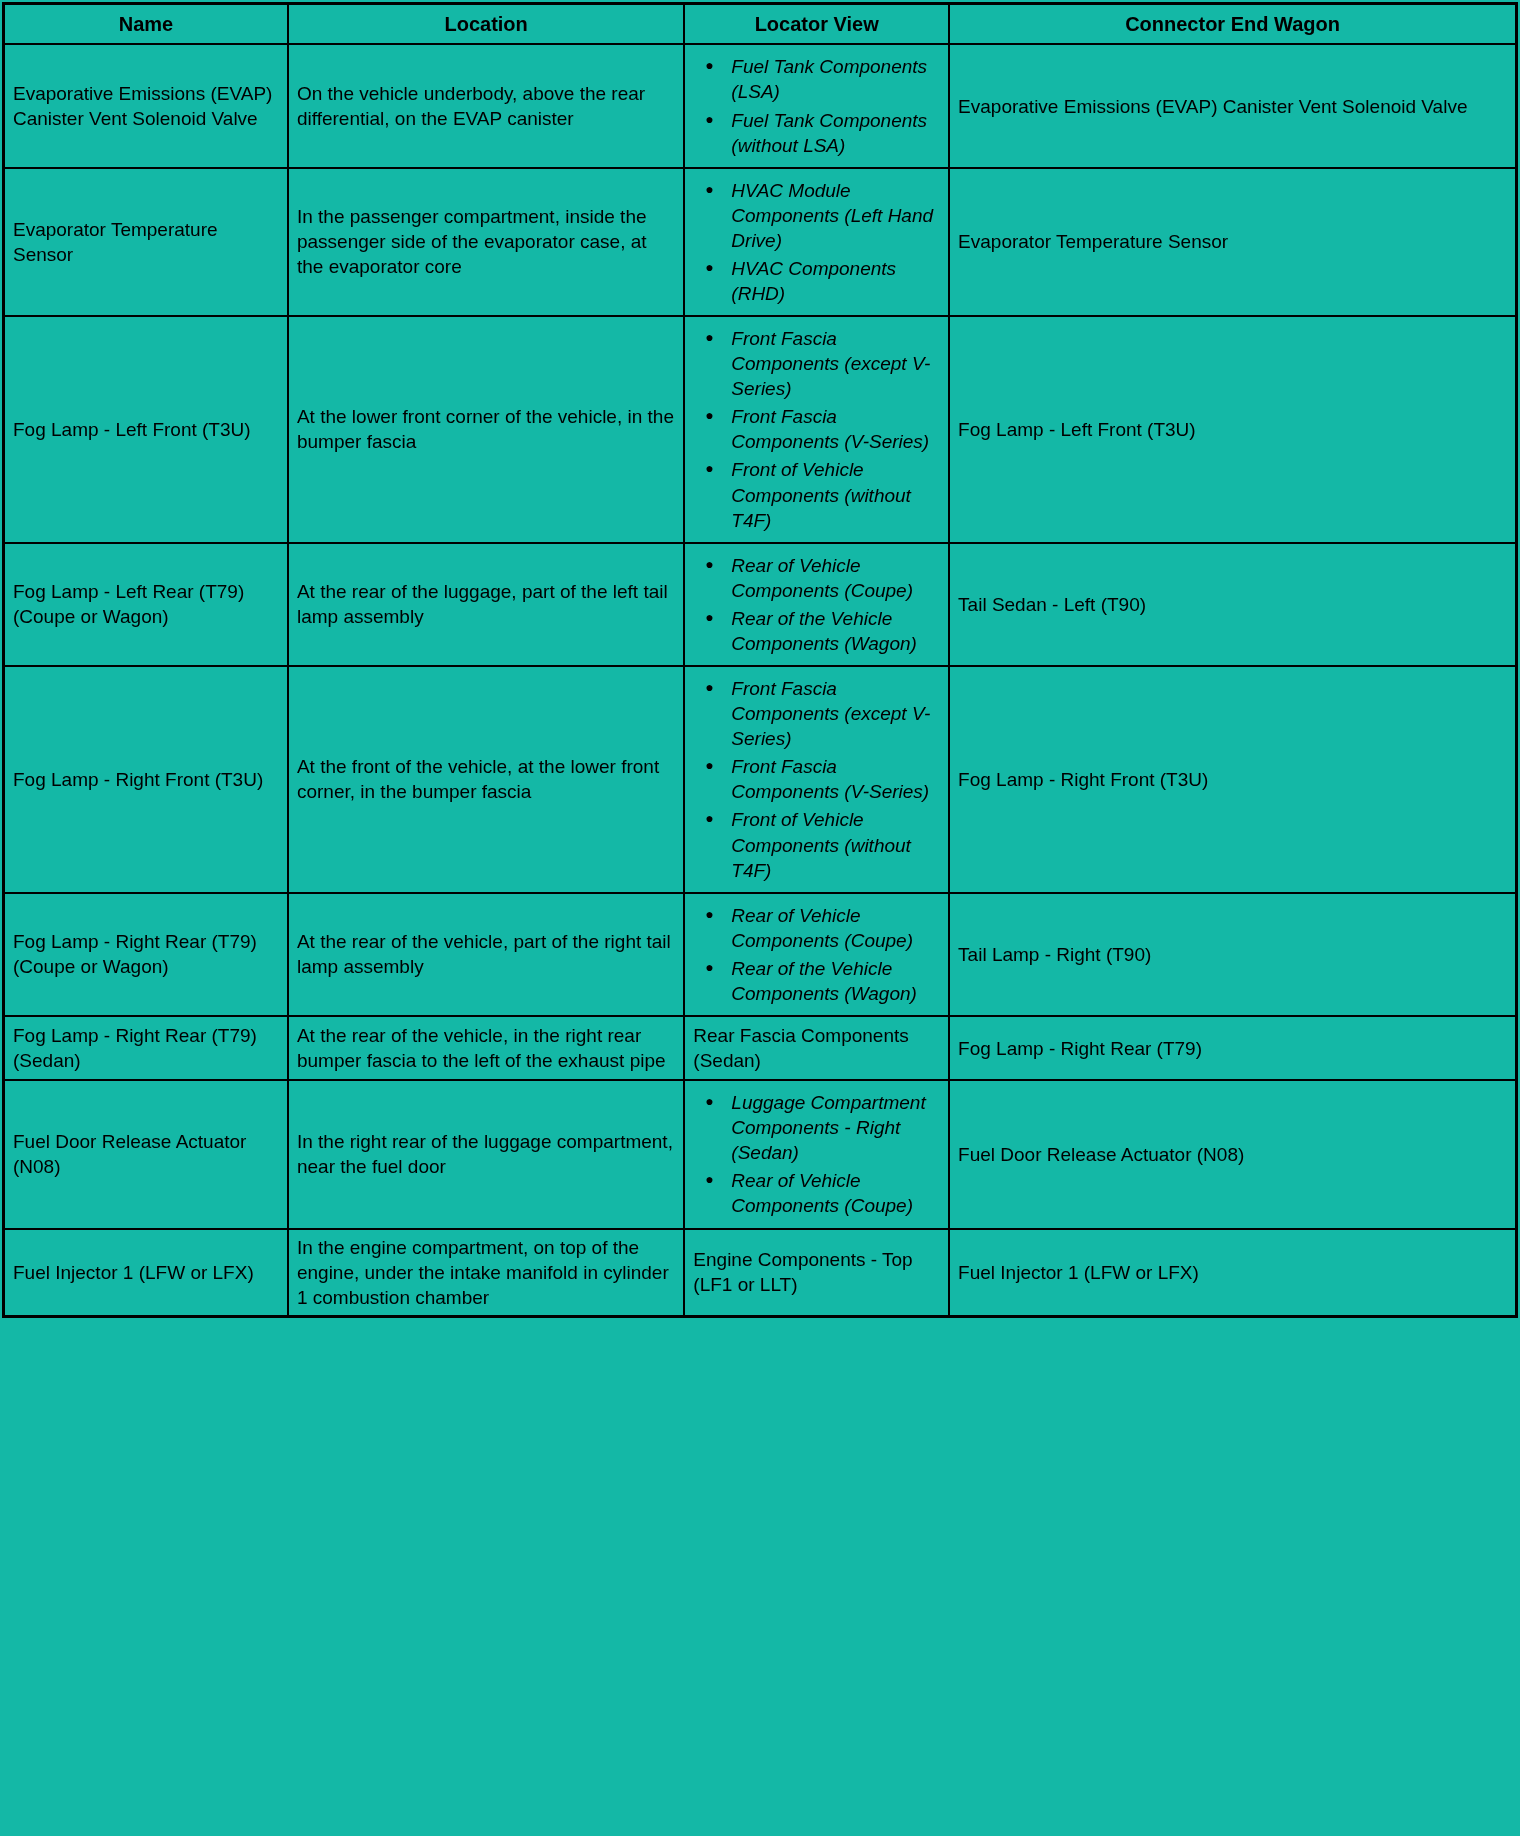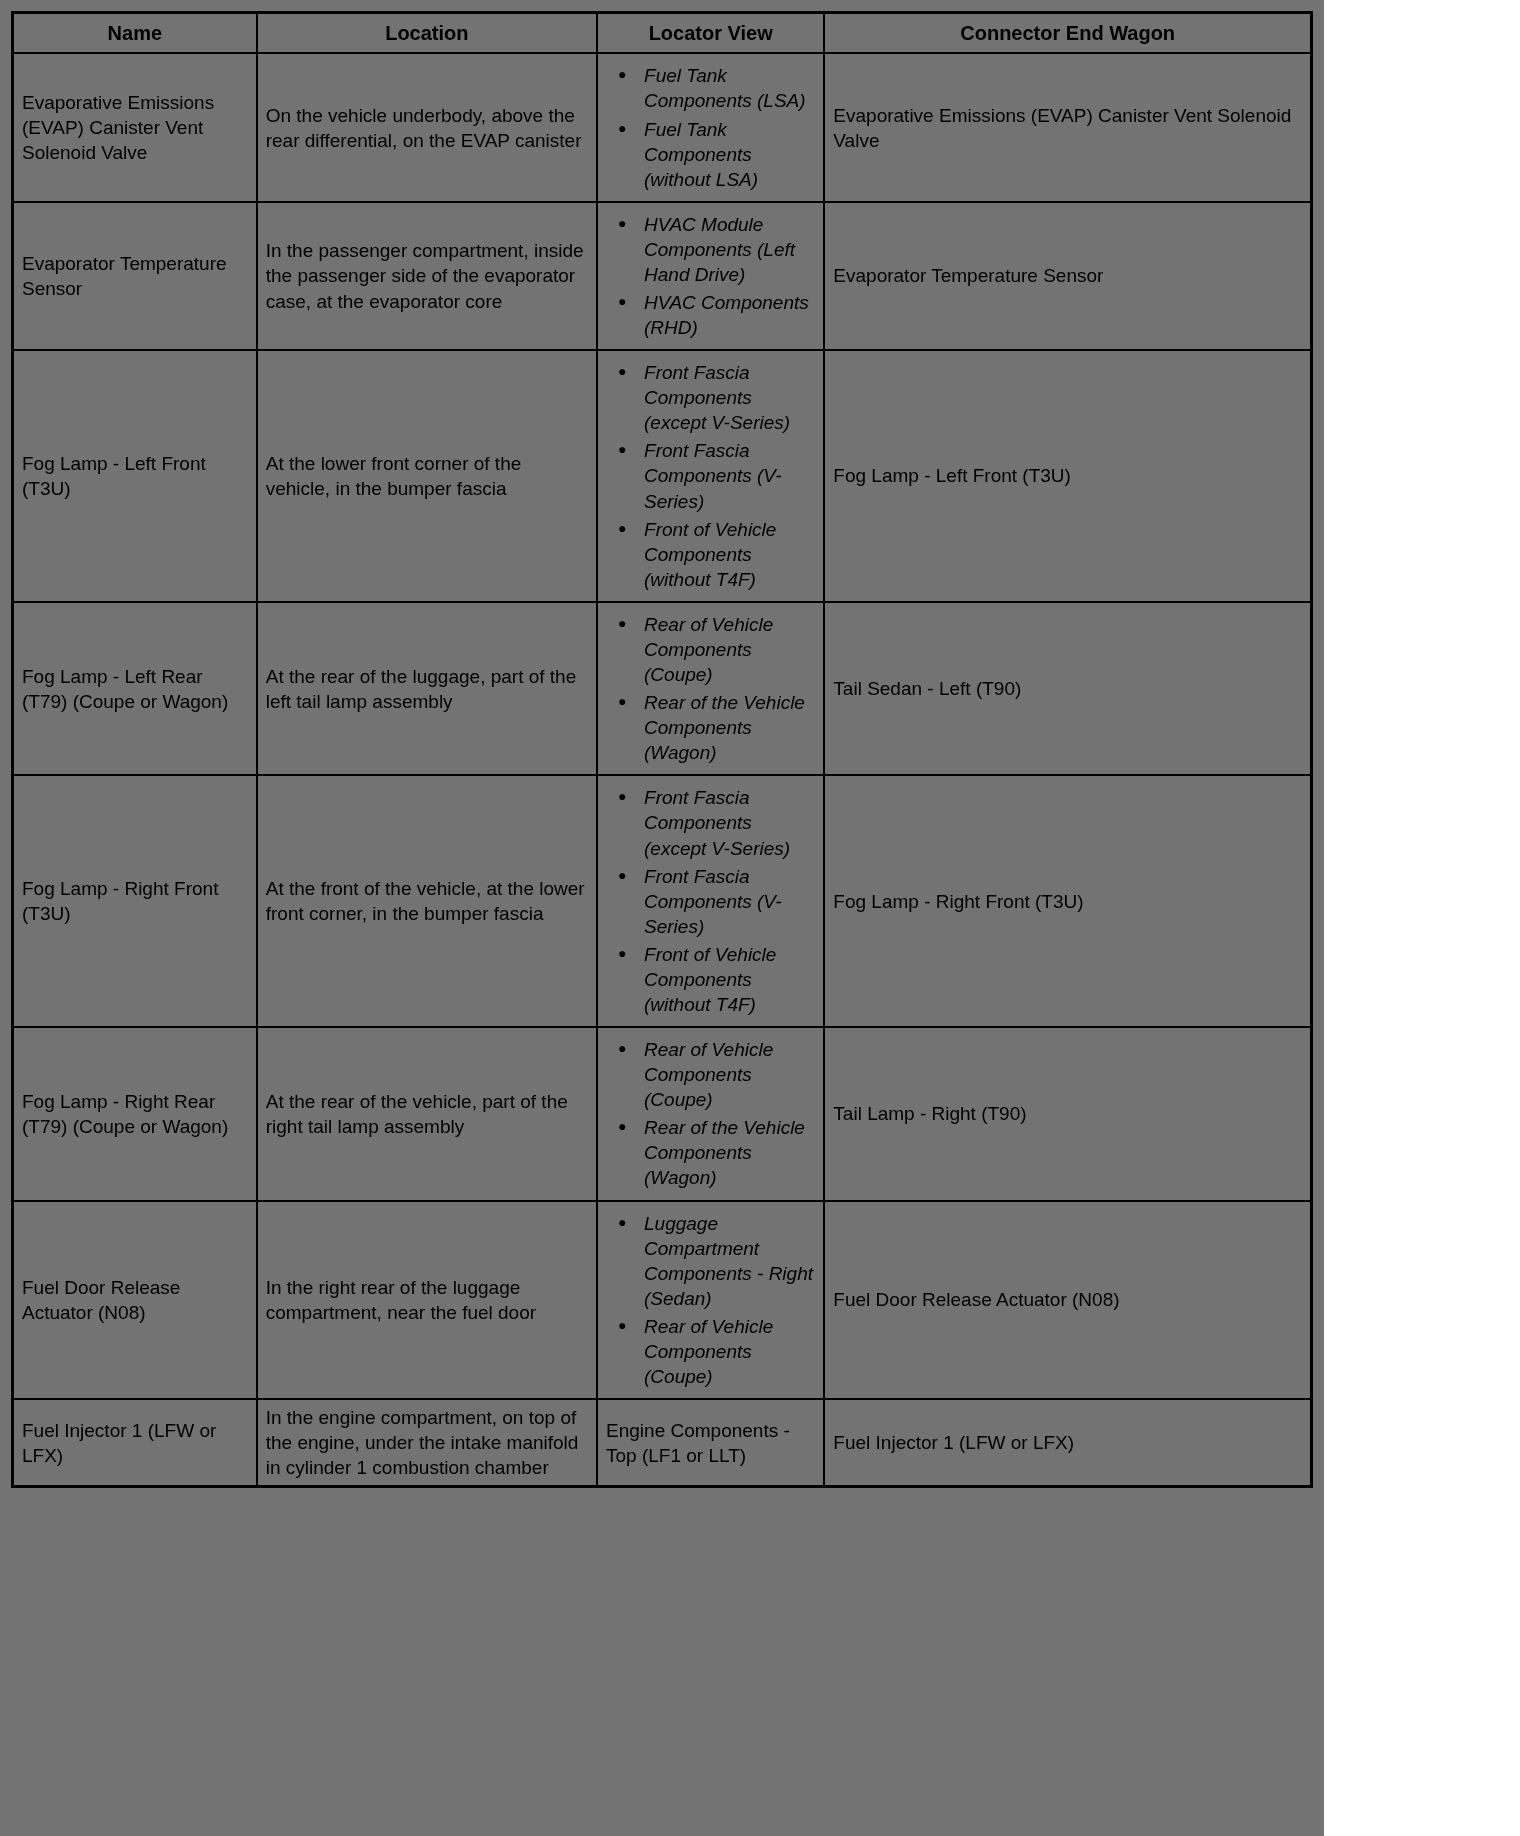--- a/index.html
+++ b/index.html
@@ -4,24 +4,24 @@
 <style>
   html, body {
     margin: 0;
     padding: 0;
     background: #fff;
     color: #000;
     font-family: "Liberation Sans", "DejaVu Sans", sans-serif;
   }
   .page {
     box-sizing: border-box;
-    width: 1324px;
+    width: 1520px;
     min-height: 1836px;
-    padding: 11px;
-    background: #737373;
+    padding: 2px;
+    background: #14b8a6;
   }
   table.doc-table {
     width: 100%;
     border-collapse: collapse;
     table-layout: fixed;
     border: 3px solid #000;
   }
   th, td {
     border: 2px solid #000;
     padding: 5px 8px;
@@ -142,20 +142,26 @@
           <td>At the rear of the vehicle, part of the right tail lamp assembly</td>
           <td class="locator-cell">
             <ul class="locator-list">
               <li>Rear of Vehicle Components (Coupe)</li>
               <li>Rear of the Vehicle Components (Wagon)</li>
             </ul>
           </td>
           <td>Tail Lamp - Right (T90)</td>
         </tr>
         <tr>
+          <td>Fog Lamp - Right Rear (T79) (Sedan)</td>
+          <td>At the rear of the vehicle, in the right rear bumper fascia to the left of the exhaust pipe</td>
+          <td class="locator-cell">Rear Fascia Components (Sedan)</td>
+          <td>Fog Lamp - Right Rear (T79)</td>
+        </tr>
+        <tr>
           <td>Fuel Door Release Actuator (N08)</td>
           <td>In the right rear of the luggage compartment, near the fuel door</td>
           <td class="locator-cell">
             <ul class="locator-list">
               <li>Luggage Compartment Components - Right (Sedan)</li>
               <li>Rear of Vehicle Components (Coupe)</li>
             </ul>
           </td>
           <td>Fuel Door Release Actuator (N08)</td>
         </tr>

